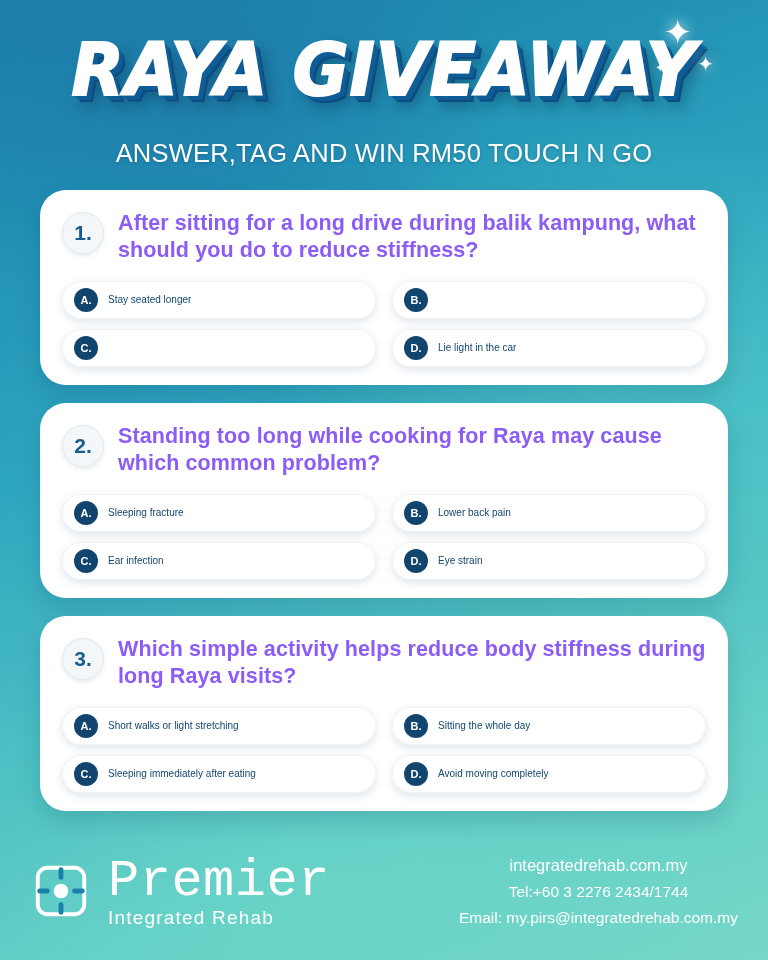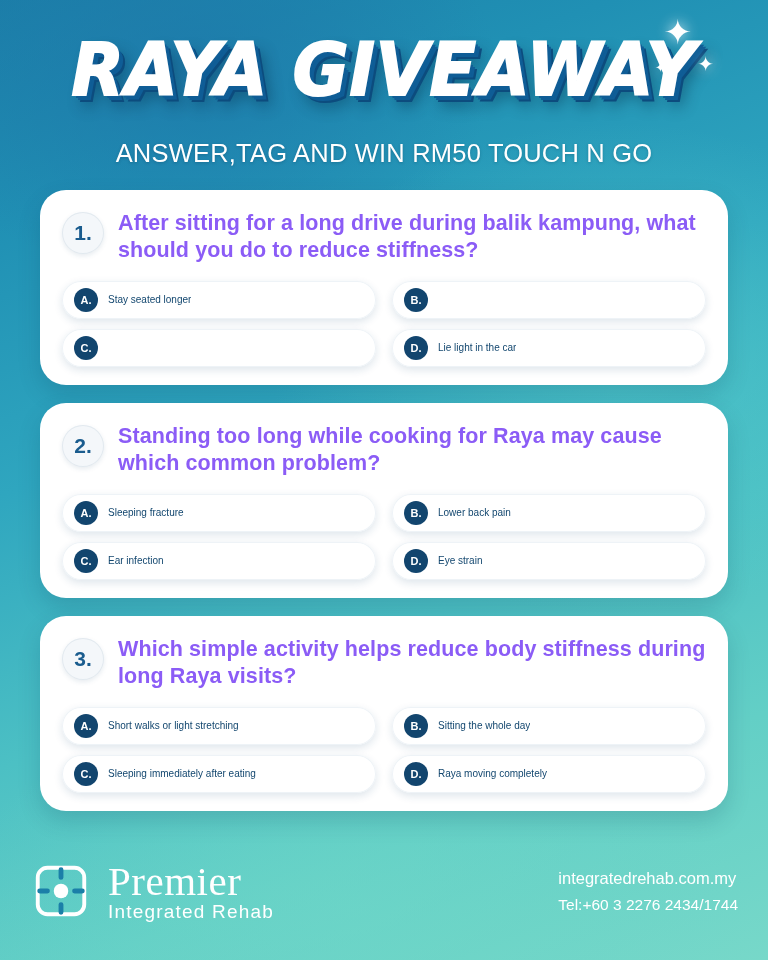--- a/index.html
+++ b/index.html
@@ -137,28 +137,28 @@
     display: flex;
     align-items: center;
     justify-content: space-between;
     padding: 0 30px 10px 30px;
     z-index: 3;
   }
   .brand { display: flex; align-items: center; gap: 16px; }
   .brand-mark { width: 62px; height: 62px; flex: 0 0 auto; }
   .brand-names { color: #ffffff; line-height: 1; }
   .brand-primary {
-    font-size: 41px; font-weight: 400; letter-spacing: .5px;
-    font-family: Liberation Serif, serif;
+    font-size: 52px; font-weight: 400; letter-spacing: .5px;
+    font-family: Liberation Mono, monospace;
   }
   .brand-secondary {
     margin-top: 0;
     font-size: 19px; font-weight: 300; letter-spacing: 1.2px;
   }
-  .contact { text-align: left; color: #ffffff; }
+  .contact { text-align: center; color: #ffffff; }
   .contact-line { font-size: 15.5px; line-height: 1.7; }
   .contact-line.site { font-size: 16.5px; }
 </style>
 </head>
 <body>
 
 <div class="bloom-a"></div>
 <div class="bloom-b"></div>
 <div class="bloom-c"></div>
 
@@ -235,21 +235,21 @@
         <div class="option">
           <span class="opt-letter">B.</span>
           <span class="opt-text">Sitting the whole day</span>
         </div>
         <div class="option">
           <span class="opt-letter">C.</span>
           <span class="opt-text">Sleeping immediately after eating</span>
         </div>
         <div class="option">
           <span class="opt-letter">D.</span>
-          <span class="opt-text">Raya moving completely</span>
+          <span class="opt-text">Avoid moving completely</span>
         </div>
       </div>
     </div>
 
   </div>
 </div>
 
 <div class="footer">
   <div class="brand">
     <span class="brand-mark">
@@ -260,14 +260,15 @@
       </svg>
     </span>
     <div class="brand-names">
       <div class="brand-primary">Premier</div>
       <div class="brand-secondary">Integrated  Rehab</div>
     </div>
   </div>
   <div class="contact">
     <div class="contact-line site">integratedrehab.com.my</div>
     <div class="contact-line">Tel:+60 3 2276 2434/1744</div>
+    <div class="contact-line">Email: my.pirs@integratedrehab.com.my</div>
   </div>
 </div>
 
 </body></html>

